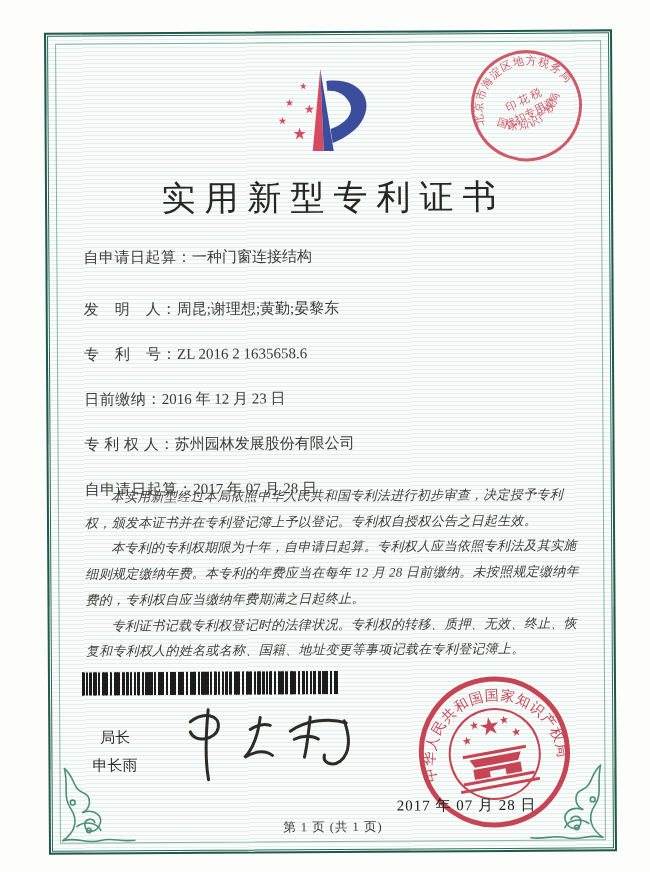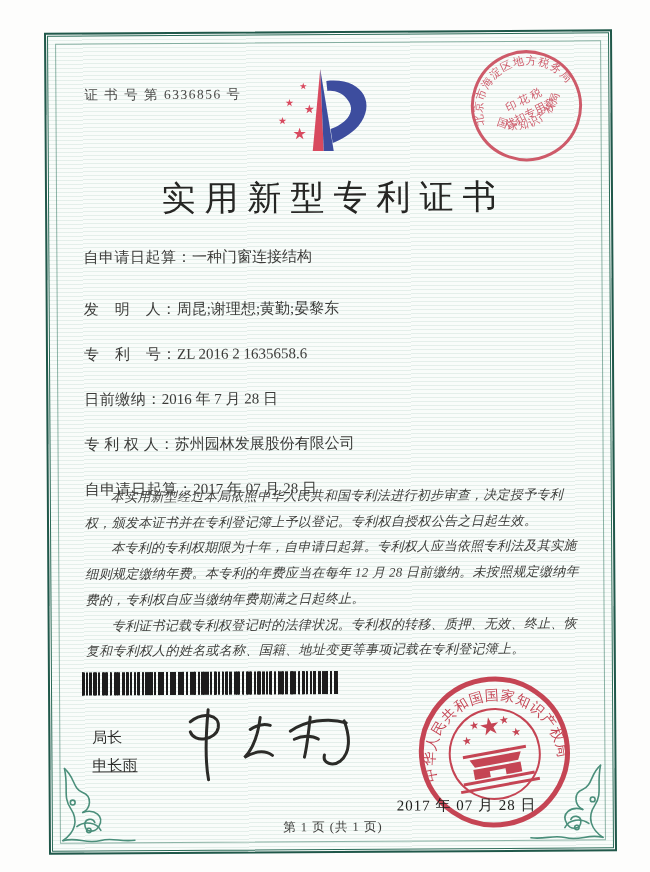--- a/index.html
+++ b/index.html
@@ -44,24 +44,24 @@
     font-size:13px;line-height:1.98;color:#3f3f3c;font-style:italic;
   }
   .paragraphs p{margin:0;text-indent:2em;letter-spacing:.3px;}
   .barcode{
     position:absolute;left:32px;top:638px;width:256px;height:23px;
     background:
       repeating-linear-gradient(90deg,#1c1c1c 0 2px,transparent 2px 4px),
       repeating-linear-gradient(90deg,#1c1c1c 0 1px,transparent 1px 7px),
       repeating-linear-gradient(90deg,#1c1c1c 0 3px,transparent 3px 11px);
   }
-  .sign-title{position:absolute;left:42px;top:694px;font-size:15px;color:#2f2f2d;
+  .sign-title{position:absolute;left:50px;top:694px;font-size:15px;color:#2f2f2d;
     font-family:Liberation Serif, serif;}
   .sign-name{position:absolute;left:42px;top:722px;font-size:15px;color:#2f2f2d;
-    font-family:"Liberation Sans","DejaVu Sans",sans-serif;text-decoration:underline;}
+    font-family:"Liberation Sans","DejaVu Sans",sans-serif;}
   .signature-svg{position:absolute;left:112px;top:662px;width:220px;height:100px;}
   .seal-bottom{position:absolute;left:348px;top:624px;width:192px;height:192px;opacity:.93;}
   .seal-date{
     position:absolute;left:346px;top:764px;font-size:15px;color:#20201e;
     letter-spacing:1px;white-space:pre;z-index:3;
   }
   .footer{
     position:absolute;left:0;right:0;top:786px;text-align:center;
     font-size:12.5px;color:#3c3c3a;letter-spacing:1px;white-space:pre;
   }
@@ -88,21 +88,20 @@
       <path d="M10,6 C14,26 8,34 16,46 C24,58 20,70 8,78"></path>
       <path d="M10,6 C20,14 18,26 28,30 C38,34 36,46 28,50"></path>
       <path d="M28,50 C40,46 50,54 44,64 C40,71 30,70 30,62 C30,56 38,55 40,60"></path>
       <path d="M8,78 C24,74 30,82 46,78 C58,75 66,80 80,78"></path>
       <path d="M22,64 C30,58 42,60 46,68"></path>
       <circle cx="18" cy="40" r="2.4"></circle>
       <circle cx="34" cy="68" r="2.2"></circle>
     </g>
   </svg>
 
-  <div class="cert-number">证 书 号 第 6336856 号</div>
 
   <svg class="logo" viewBox="0 0 150 106">
     <g fill="#d84a5f">
       <path d="M67,10 L59,92 L70,92 Z"></path>
       <text x="50" y="30" font-size="9" text-anchor="middle">★</text>
       <text x="36" y="47" font-size="10" text-anchor="middle">★</text>
       <text x="56" y="54" font-size="12" text-anchor="middle">★</text>
       <text x="29" y="65" font-size="10" text-anchor="middle">★</text>
       <text x="46" y="80" font-size="16" text-anchor="middle">★</text>
     </g>
@@ -129,21 +128,21 @@
       <text x="60" y="72" font-size="11" text-anchor="middle">代扣专用章</text>
     </g>
   </svg>
 
   <div class="title">实用新型专利证书</div>
 
   <div class="fields">
     <div class="field-row gap"><span class="field-label">自申请日起算：</span><span>一种门窗连接结构</span></div>
     <div class="field-row"><span class="field-label">发　明　人：</span><span>周昆;谢理想;黄勤;晏黎东</span></div>
     <div class="field-row"><span class="field-label">专　利　号：</span><span>ZL 2016 2 1635658.6</span></div>
-    <div class="field-row"><span class="field-label">日前缴纳：</span><span>2016 年 7 月 28 日</span></div>
+    <div class="field-row"><span class="field-label">日前缴纳：</span><span>2016 年 12 月 23 日</span></div>
     <div class="field-row"><span class="field-label">专 利 权 人：</span><span>苏州园林发展股份有限公司</span></div>
     <div class="field-row"><span class="field-label">自申请日起算：</span><span>2017 年 07 月 28 日</span></div>
   </div>
 
   <div class="paragraphs">
     <p>本实用新型经过本局依照中华人民共和国专利法进行初步审查，决定授予专利权，颁发本证书并在专利登记簿上予以登记。专利权自授权公告之日起生效。</p>
     <p>本专利的专利权期限为十年，自申请日起算。专利权人应当依照专利法及其实施细则规定缴纳年费。本专利的年费应当在每年 12 月 28 日前缴纳。未按照规定缴纳年费的，专利权自应当缴纳年费期满之日起终止。</p>
     <p>专利证书记载专利权登记时的法律状况。专利权的转移、质押、无效、终止、恢复和专利权人的姓名或名称、国籍、地址变更等事项记载在专利登记簿上。</p>
   </div>
 

